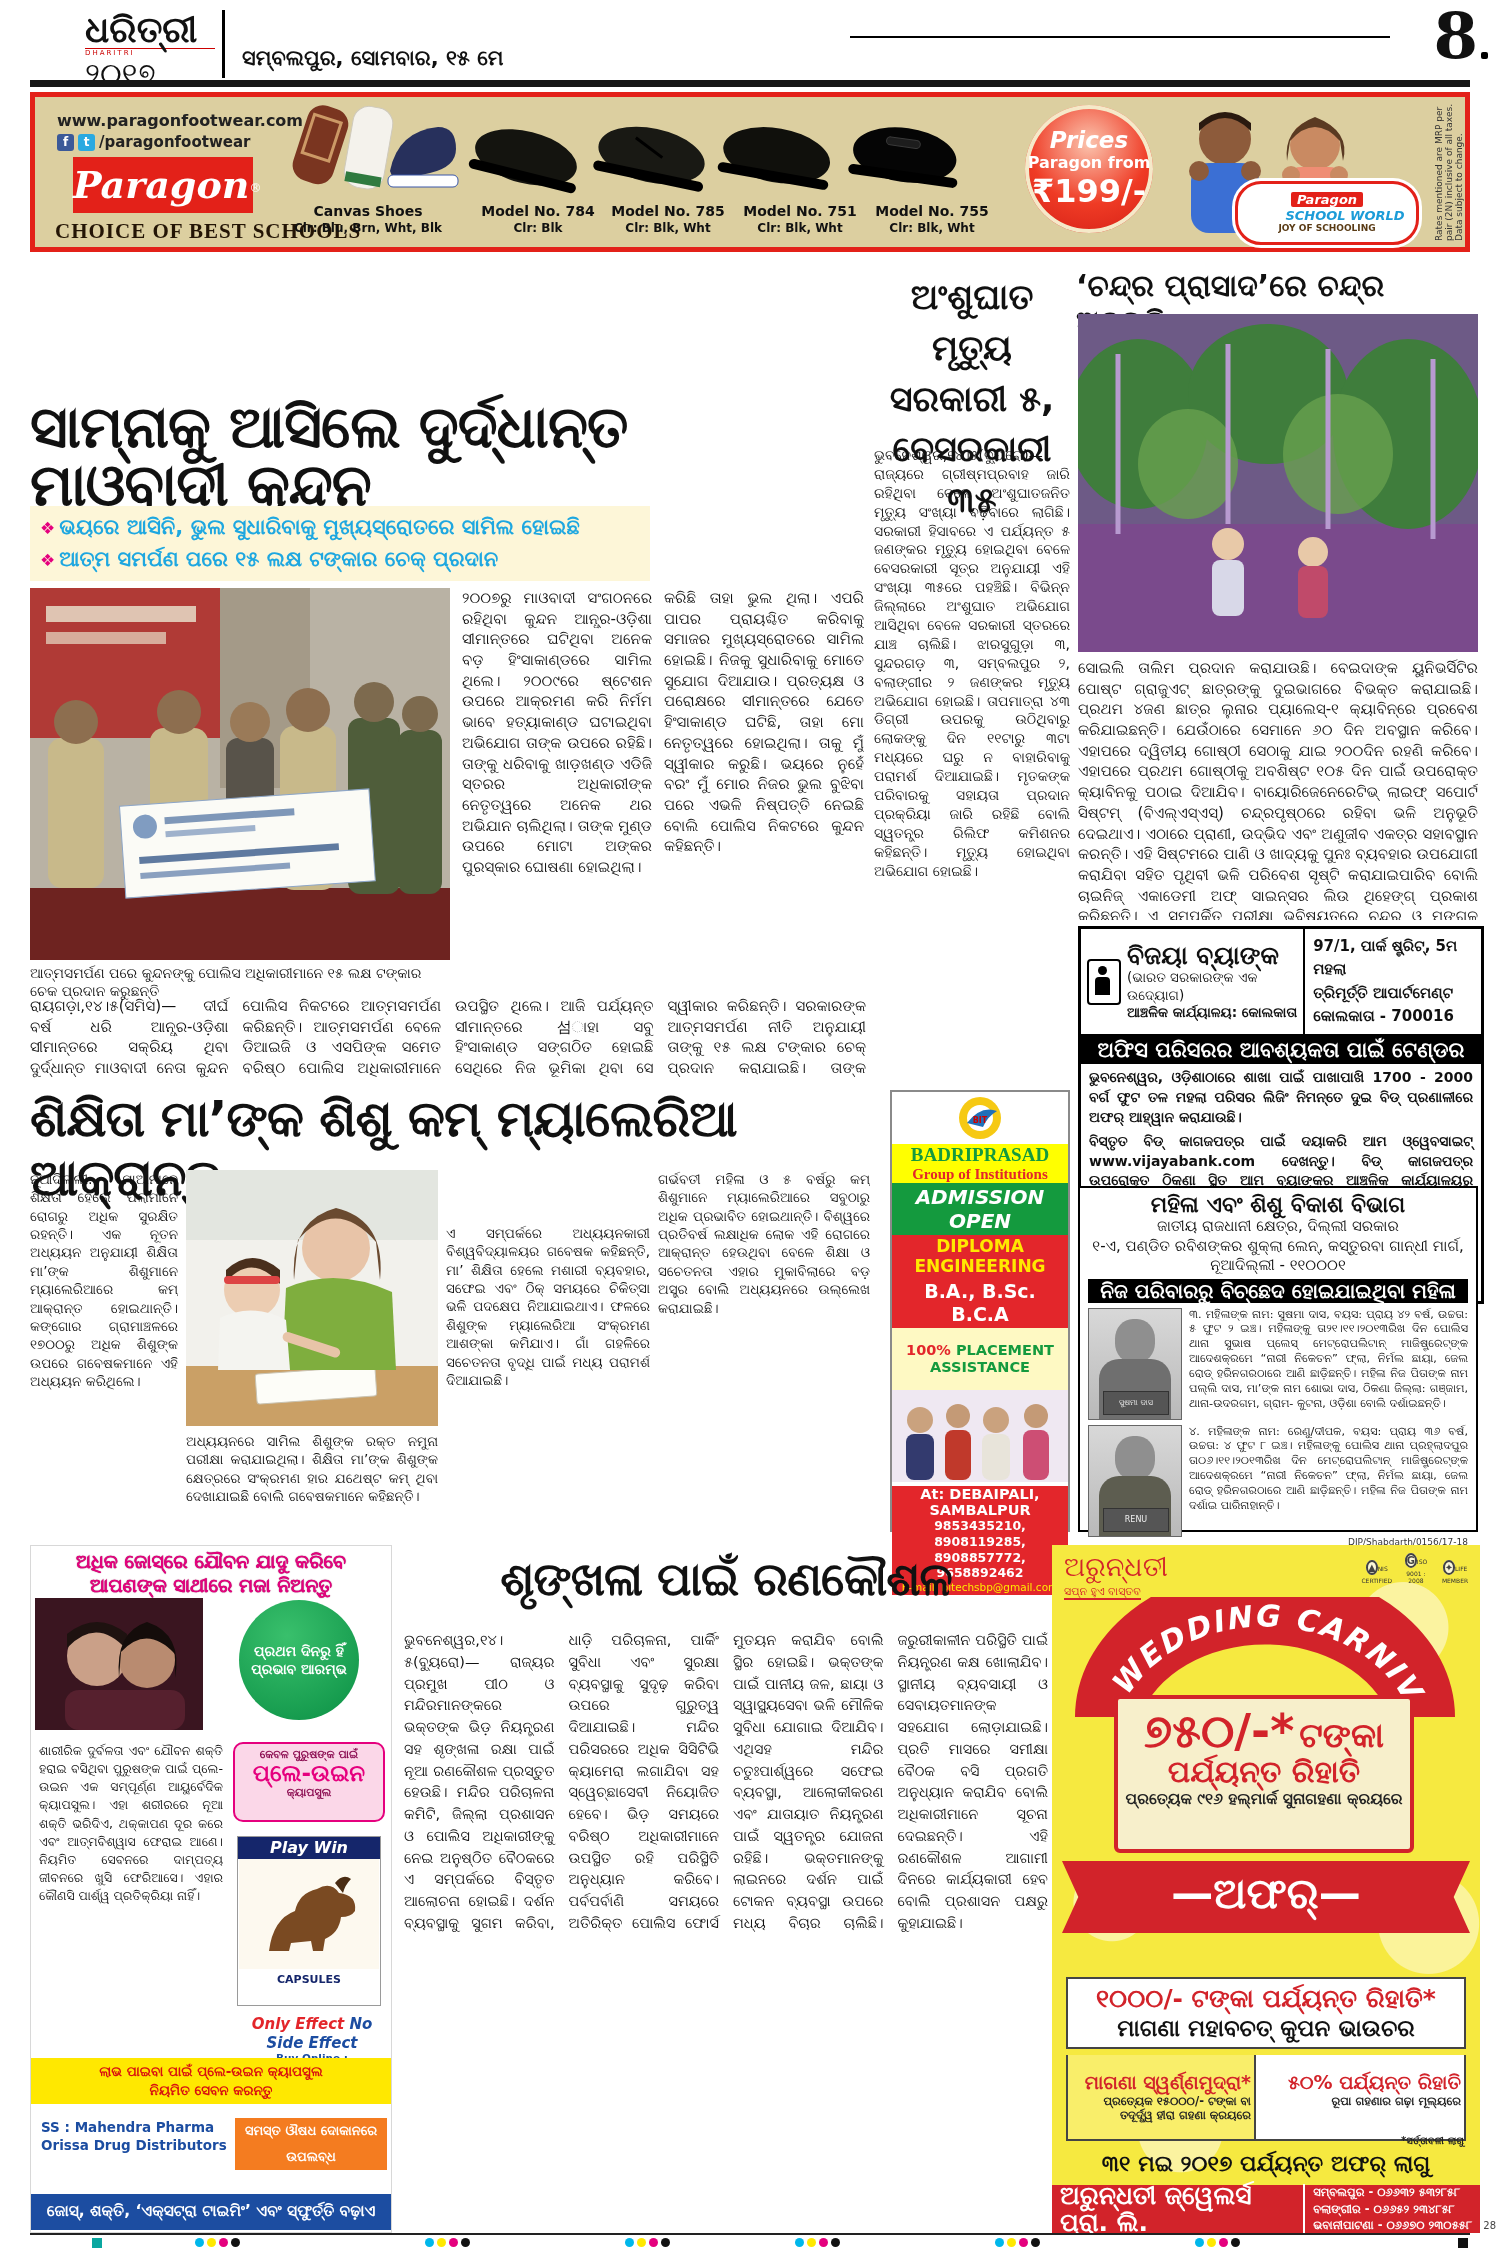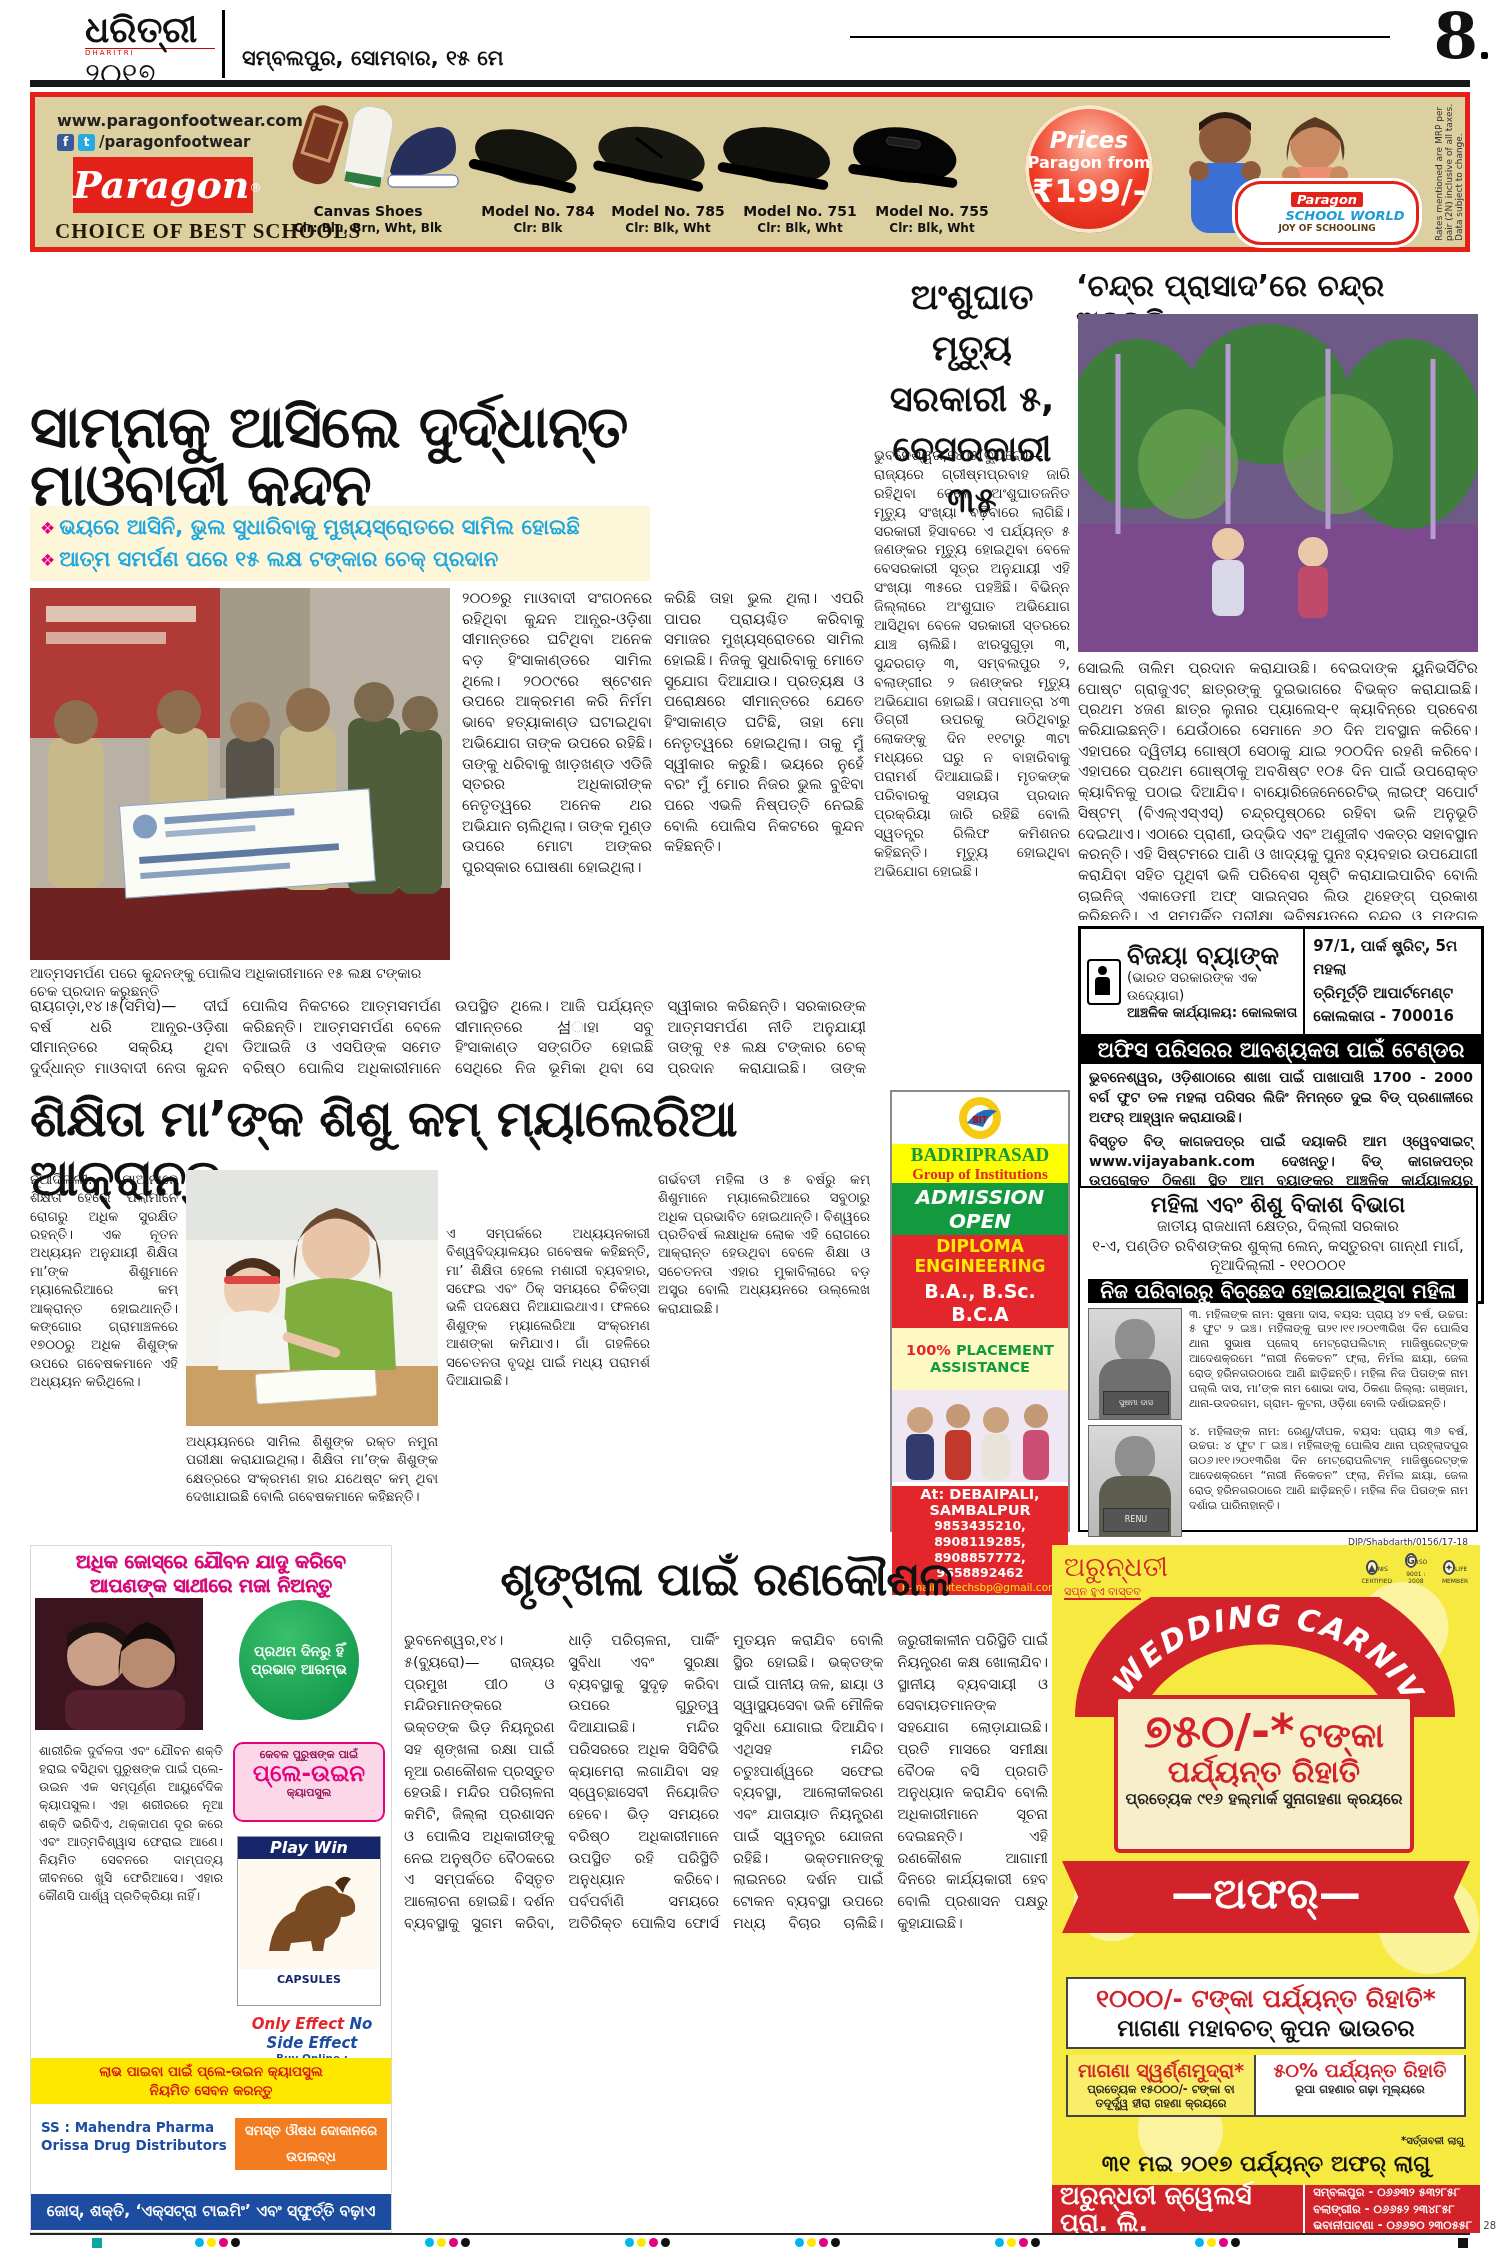--- a/index.html
+++ b/index.html
@@ -129,21 +129,21 @@
   .ar-panel{background:#f7efcb;border:4px solid #d2232a;border-radius:6px;text-align:center;box-sizing:border-box;}
   .ar-amt{color:#d2232a;font-size:46px;font-weight:bold;line-height:1.05;}
   .ar-l2{color:#d2232a;font-size:30px;font-weight:bold;line-height:1.15;}
   .ar-l3{color:#222;font-size:15.5px;font-weight:bold;}
   .ar-ribbon{background:#d2232a;color:#fff;text-align:center;font-size:42px;font-weight:bold;line-height:1.55;
      clip-path:polygon(0 0,100% 0,96% 50%,100% 100%,0 100%,4% 50%);}
   .ar-box2{background:#fff;border:2px solid #444;text-align:center;padding:4px 2px;box-sizing:border-box;}
   .ar-box2 .r{color:#d2232a;font-size:25px;font-weight:bold;line-height:1.25;}
   .ar-box2 .k{color:#111;font-size:23px;font-weight:bold;line-height:1.25;}
   .ar-sub{display:flex;}
-  .ar-sub>div{border:2px solid #444;border-top:none;box-sizing:border-box;text-align:center;padding:4px 3px;}
+  .ar-sub>div{border:2px solid #444;border-top:none;box-sizing:border-box;text-align:right;padding:16px 3px;}
   .ar-sub .l{background:#f9ee6a;width:47%;border-right:none;}
   .ar-sub .r2{background:#fff;width:53%;}
   .ar-sub .big{color:#d2232a;font-size:19px;font-weight:bold;line-height:1.2;}
   .ar-sub .sm{color:#222;font-size:11.5px;font-weight:bold;line-height:1.25;}
   .ar-terms{font-size:10px;font-weight:bold;color:#222;text-align:right;}
   .ar-valid{font-size:22px;font-weight:bold;color:#111;text-align:center;}
   .ar-foot{background:#d2232a;color:#fff;display:flex;align-items:center;box-sizing:border-box;padding:4px 8px;gap:8px;}
   .ar-co{font-size:25px;font-weight:bold;flex:1;line-height:1.1;}
   .ar-contacts{border-left:2px solid #fff;padding-left:8px;font-size:11.5px;font-weight:bold;line-height:1.45;white-space:nowrap;}
   

